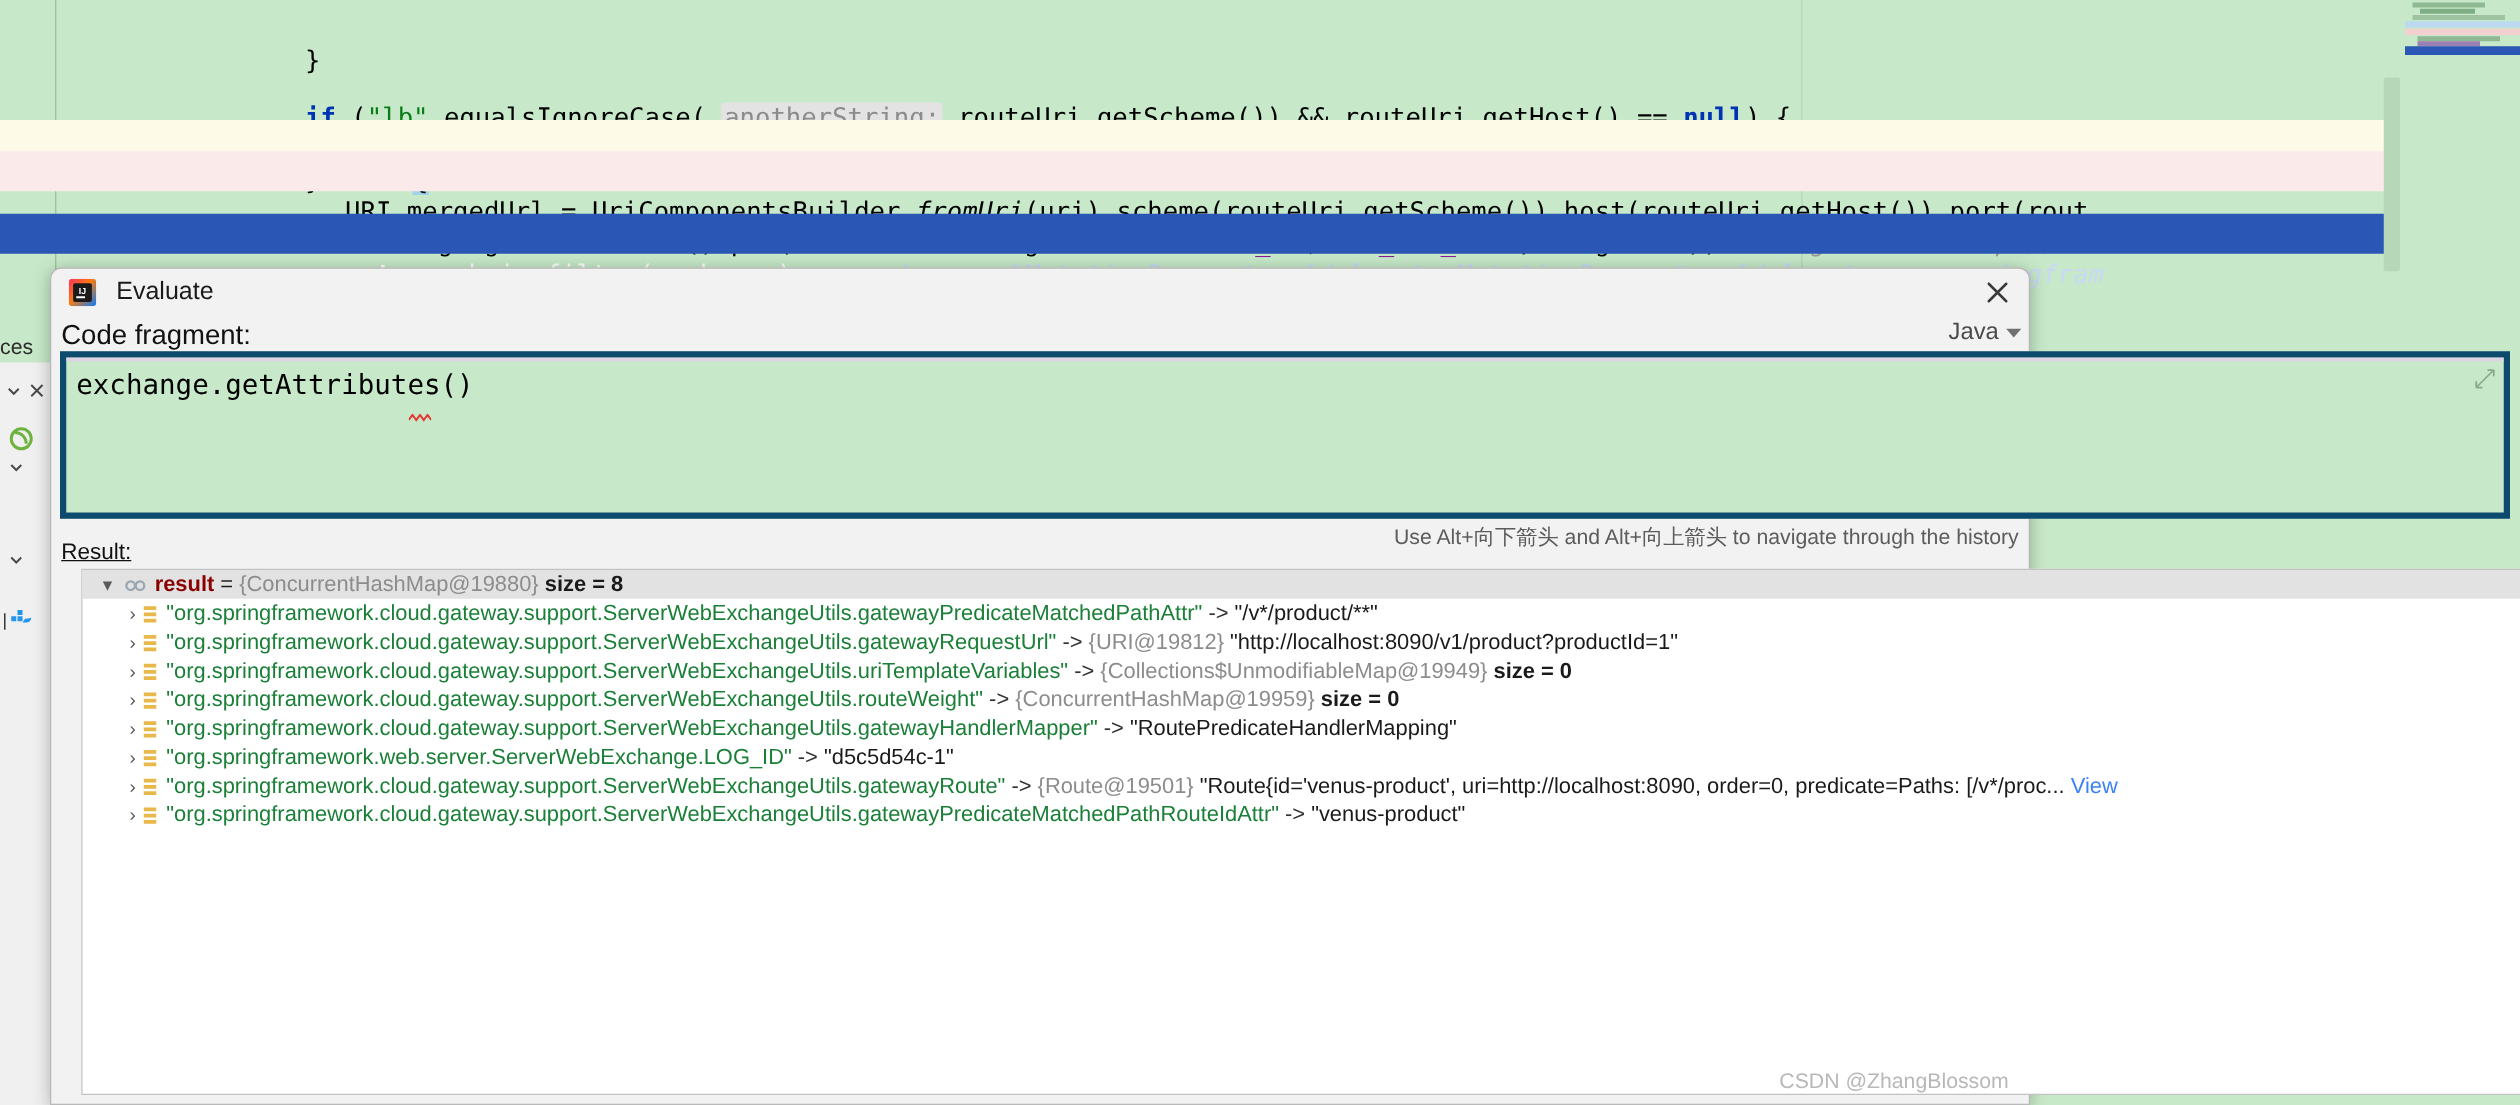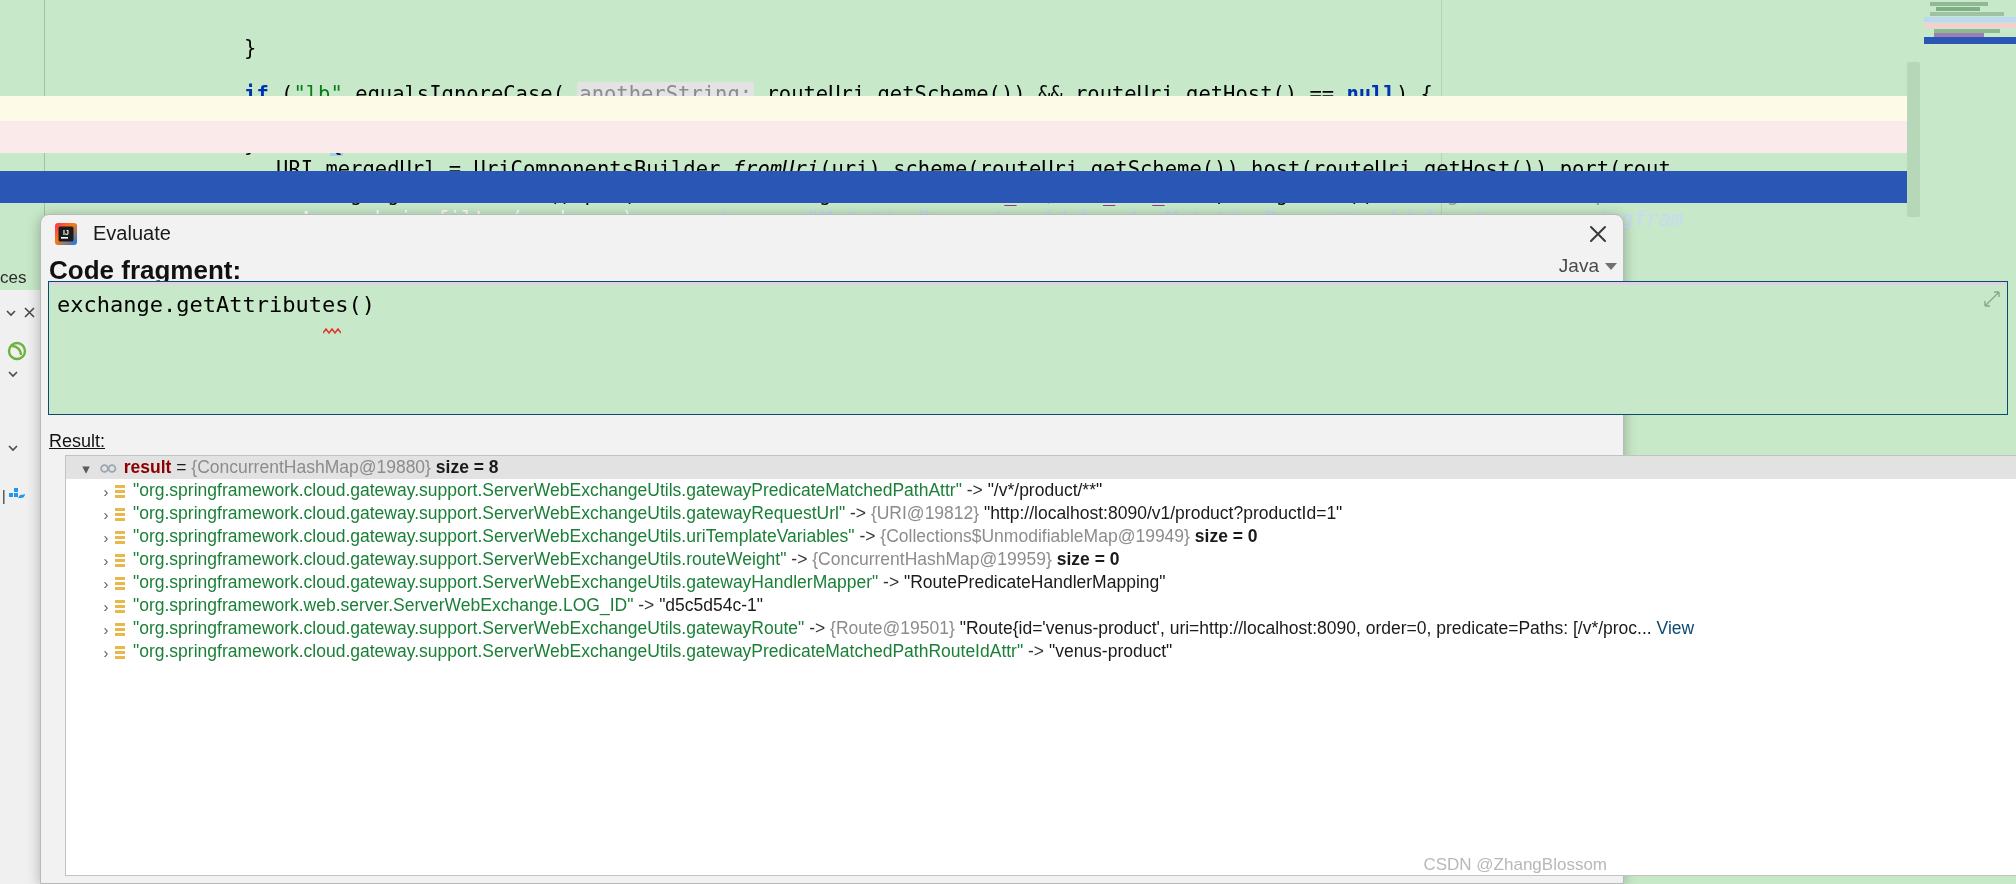--- a/index.html
+++ b/index.html
@@ -150,23 +150,22 @@
     position: absolute;
     right: 10px; top: 4px;
     width: 30px; height: 30px;
     cursor: pointer;
   }
   .close-btn svg { display:block; }
 
   .lbl-code-fragment {
     position: absolute;
     left: 8px; top: 40px;
-    font-size: 26px;
+    font-size: 22px;
     color: #111111;
-    font-weight: bold;
   }
   .lang-select {
     position: absolute;
     right: 6px; top: 40px;
     font-size: 19px;
     color: #4a4a4a;
     cursor: pointer;
     display:flex; align-items:center; gap:6px;
   }
   .caret-down {
@@ -176,21 +175,21 @@
     border-top: 7px solid #707070;
     display:inline-block;
   }
 
   .frag-editor {
     position: absolute;
     left: 7px; top: 66px;
     width: 1960px;
     height: 134px;
     background: #c7e9c9;
-    border: 1px solid #0c4a6e;
+    border: 5px solid #0c4a6e;
     box-sizing: border-box;
     overflow: hidden;
   }
   .frag-topline {
     position:absolute; left:0; top:0; width:100%; height:3px;
     background:#ded3e4;
   }
   .frag-text {
     position: absolute;
     left: 8px; top: 10px;
@@ -272,21 +271,21 @@
     vertical-align: -3px;
     margin-right: 7px;
   }
   .n-name   { color: #8a0000; font-weight: bold; }
   .n-eq     { color: #1a1a1a; }
   .n-type   { color: #8c8c8c; }
   .n-size   { color: #1a1a1a; font-weight: bold; }
   .n-str    { color: #1a7f37; }
   .n-arrow  { color: #333333; }
   .n-val    { color: #1a1a1a; }
-  .n-view   { color: #0c4a6e; cursor: pointer; }
+  .n-view   { color: #3b82f6; cursor: pointer; }
 
   .watermark {
     position: absolute;
     right: 16px;
     bottom: 8px;
     font-size: 17px;
     color: #b8b8b8;
     font-family: "Liberation Sans", sans-serif;
   }
 </style>
@@ -429,20 +428,21 @@
             <path d="M0 5 L3 1 L6 5 L9 1 L12 5 L15 1 L18 5" stroke="#e53935" stroke-width="1.6" fill="none"></path>
           </svg>
       </div>
       <div class="expand-icon">
         <svg width="18" height="18" viewBox="0 0 18 18">
             <path d="M2 16 L7 16 M2 16 L2 11 M16 2 L11 2 M16 2 L16 7 M2 16 L16 2" stroke="#8aa88c" stroke-width="1.4" fill="none"></path>
           </svg>
       </div>
     </div>
 
+    <div class="hint-row">Use Alt+向下箭头 and Alt+向上箭头 to navigate through the history</div>
 
     <div class="lbl-result"><u>Result:</u></div>
 
     <div class="result-pane">
 
       <div class="tree-row root">
         <span class="tw">▾</span>
         <span class="ico-map">
           <svg width="20" height="15" viewBox="0 0 20 15">
               <circle cx="5.5" cy="7.5" r="3.4" fill="none" stroke="#9aa7b0" stroke-width="1.8"></circle>

